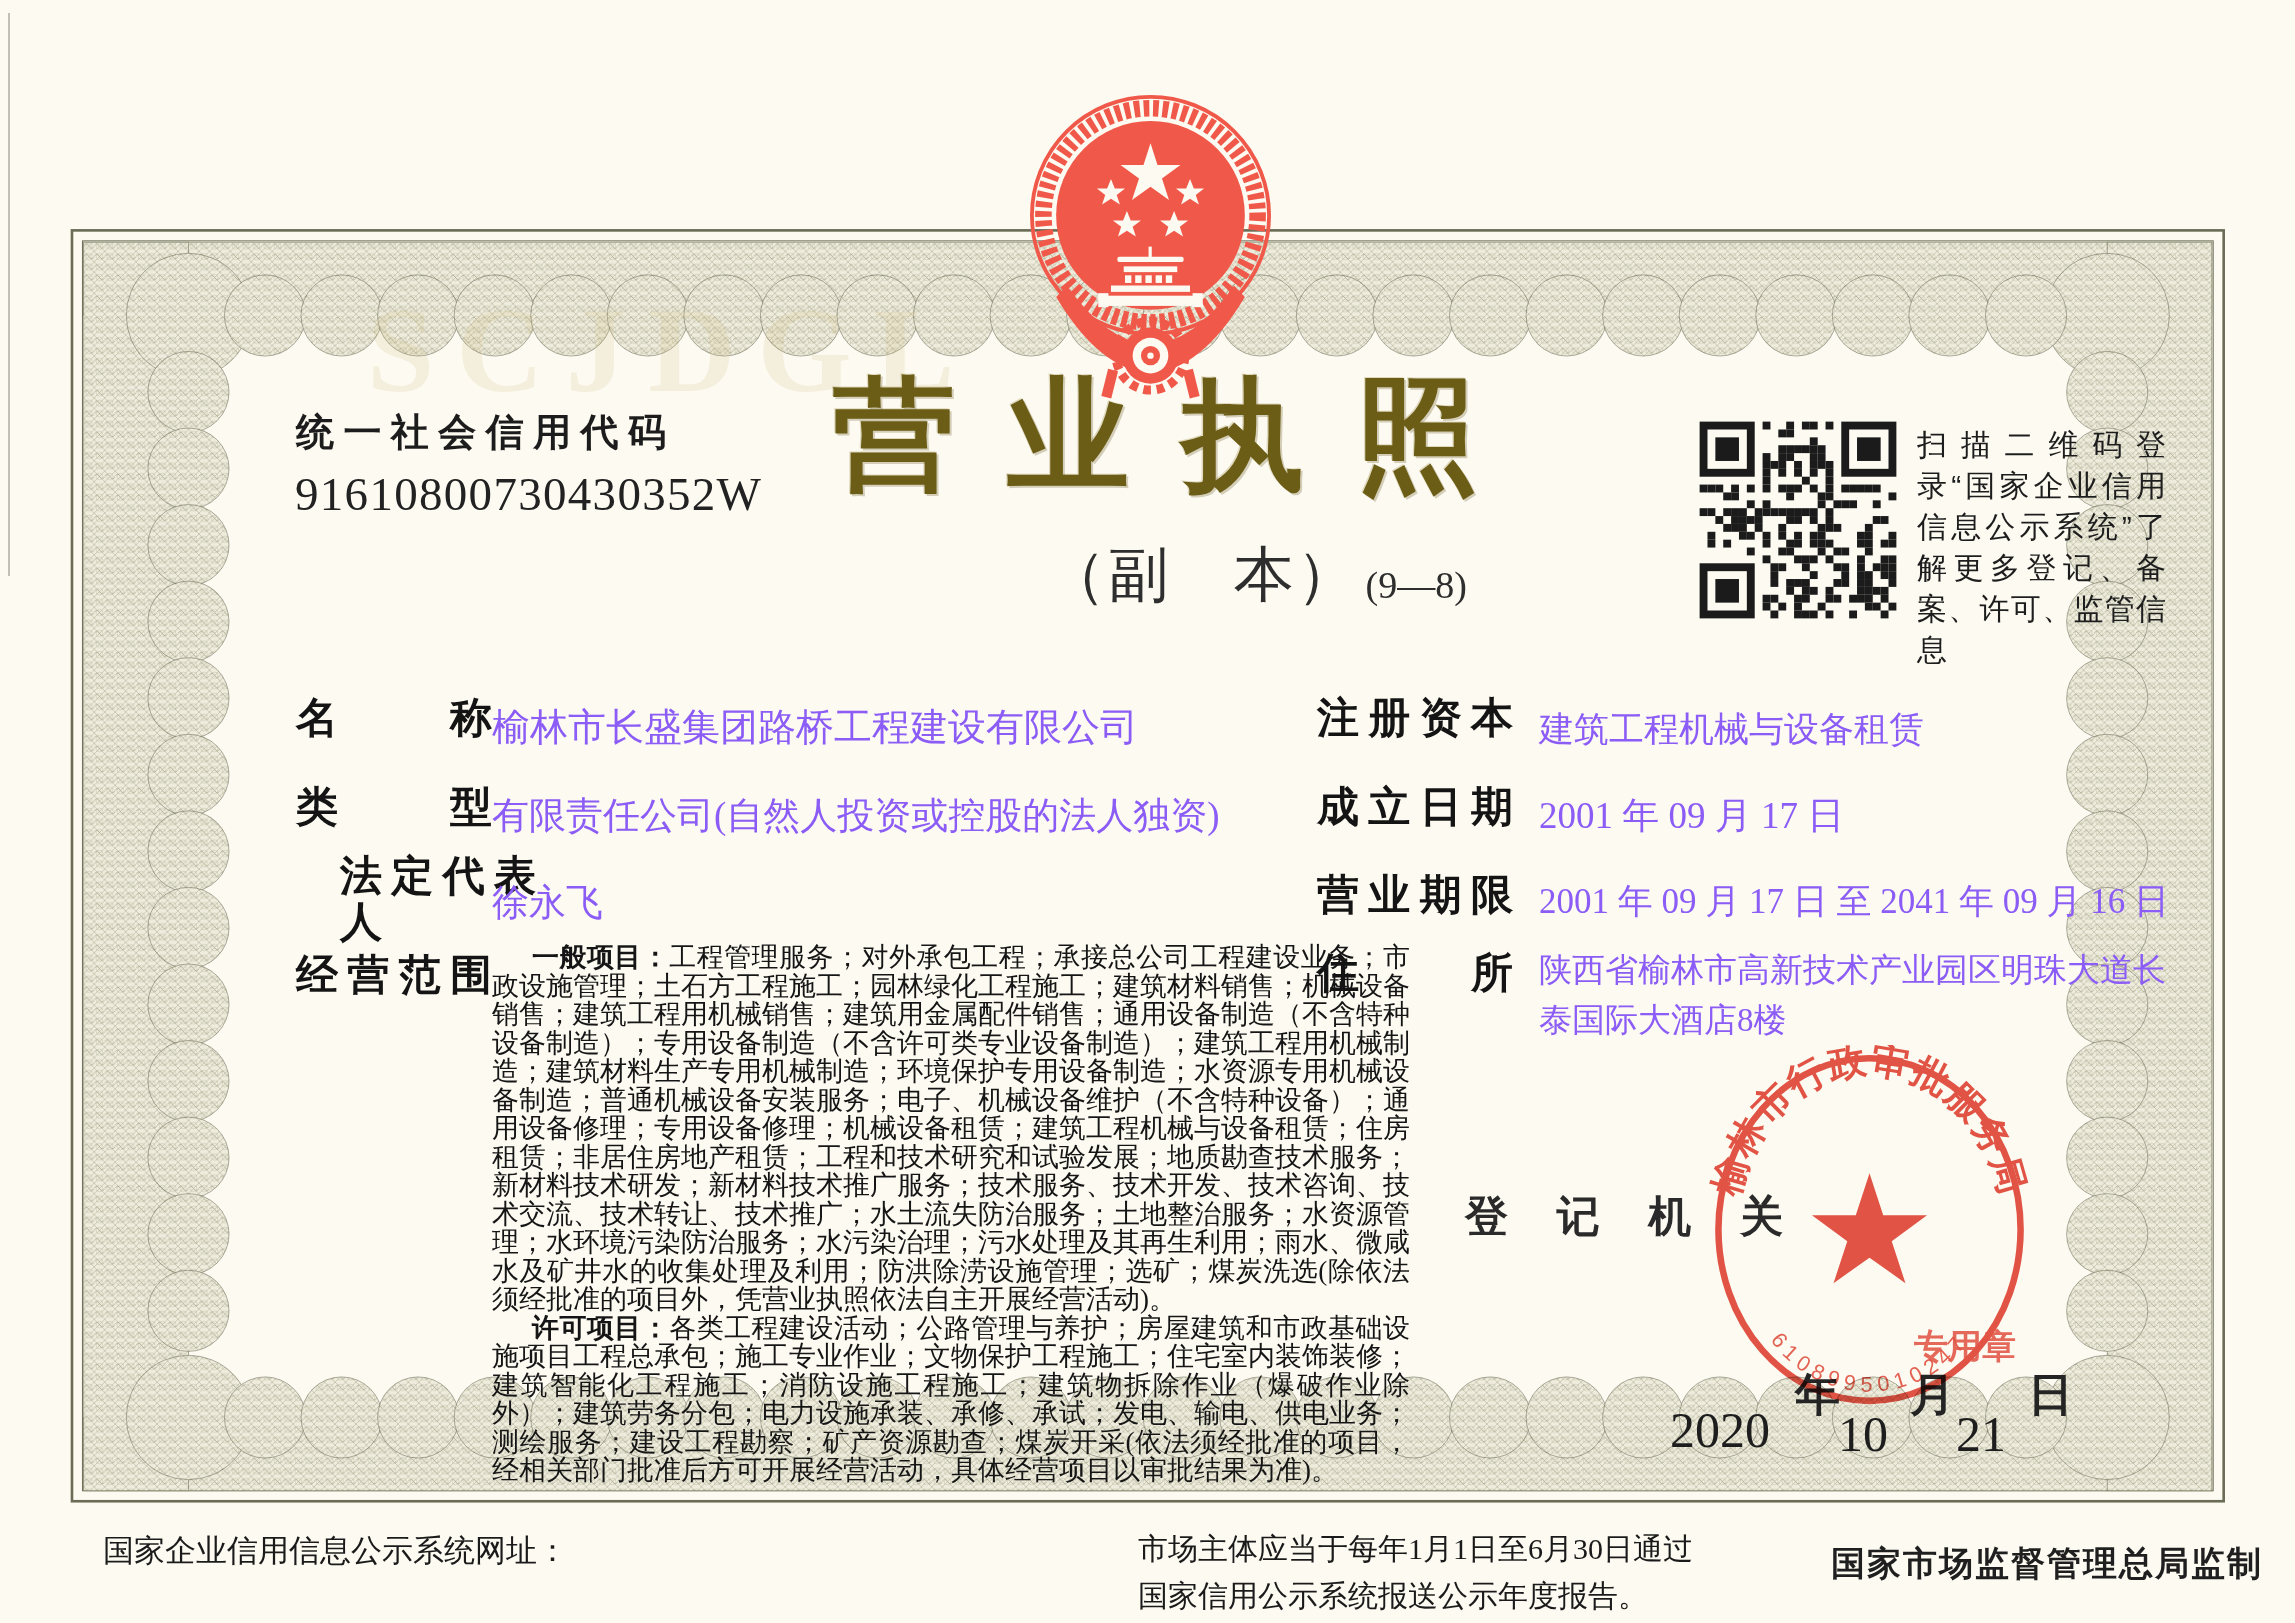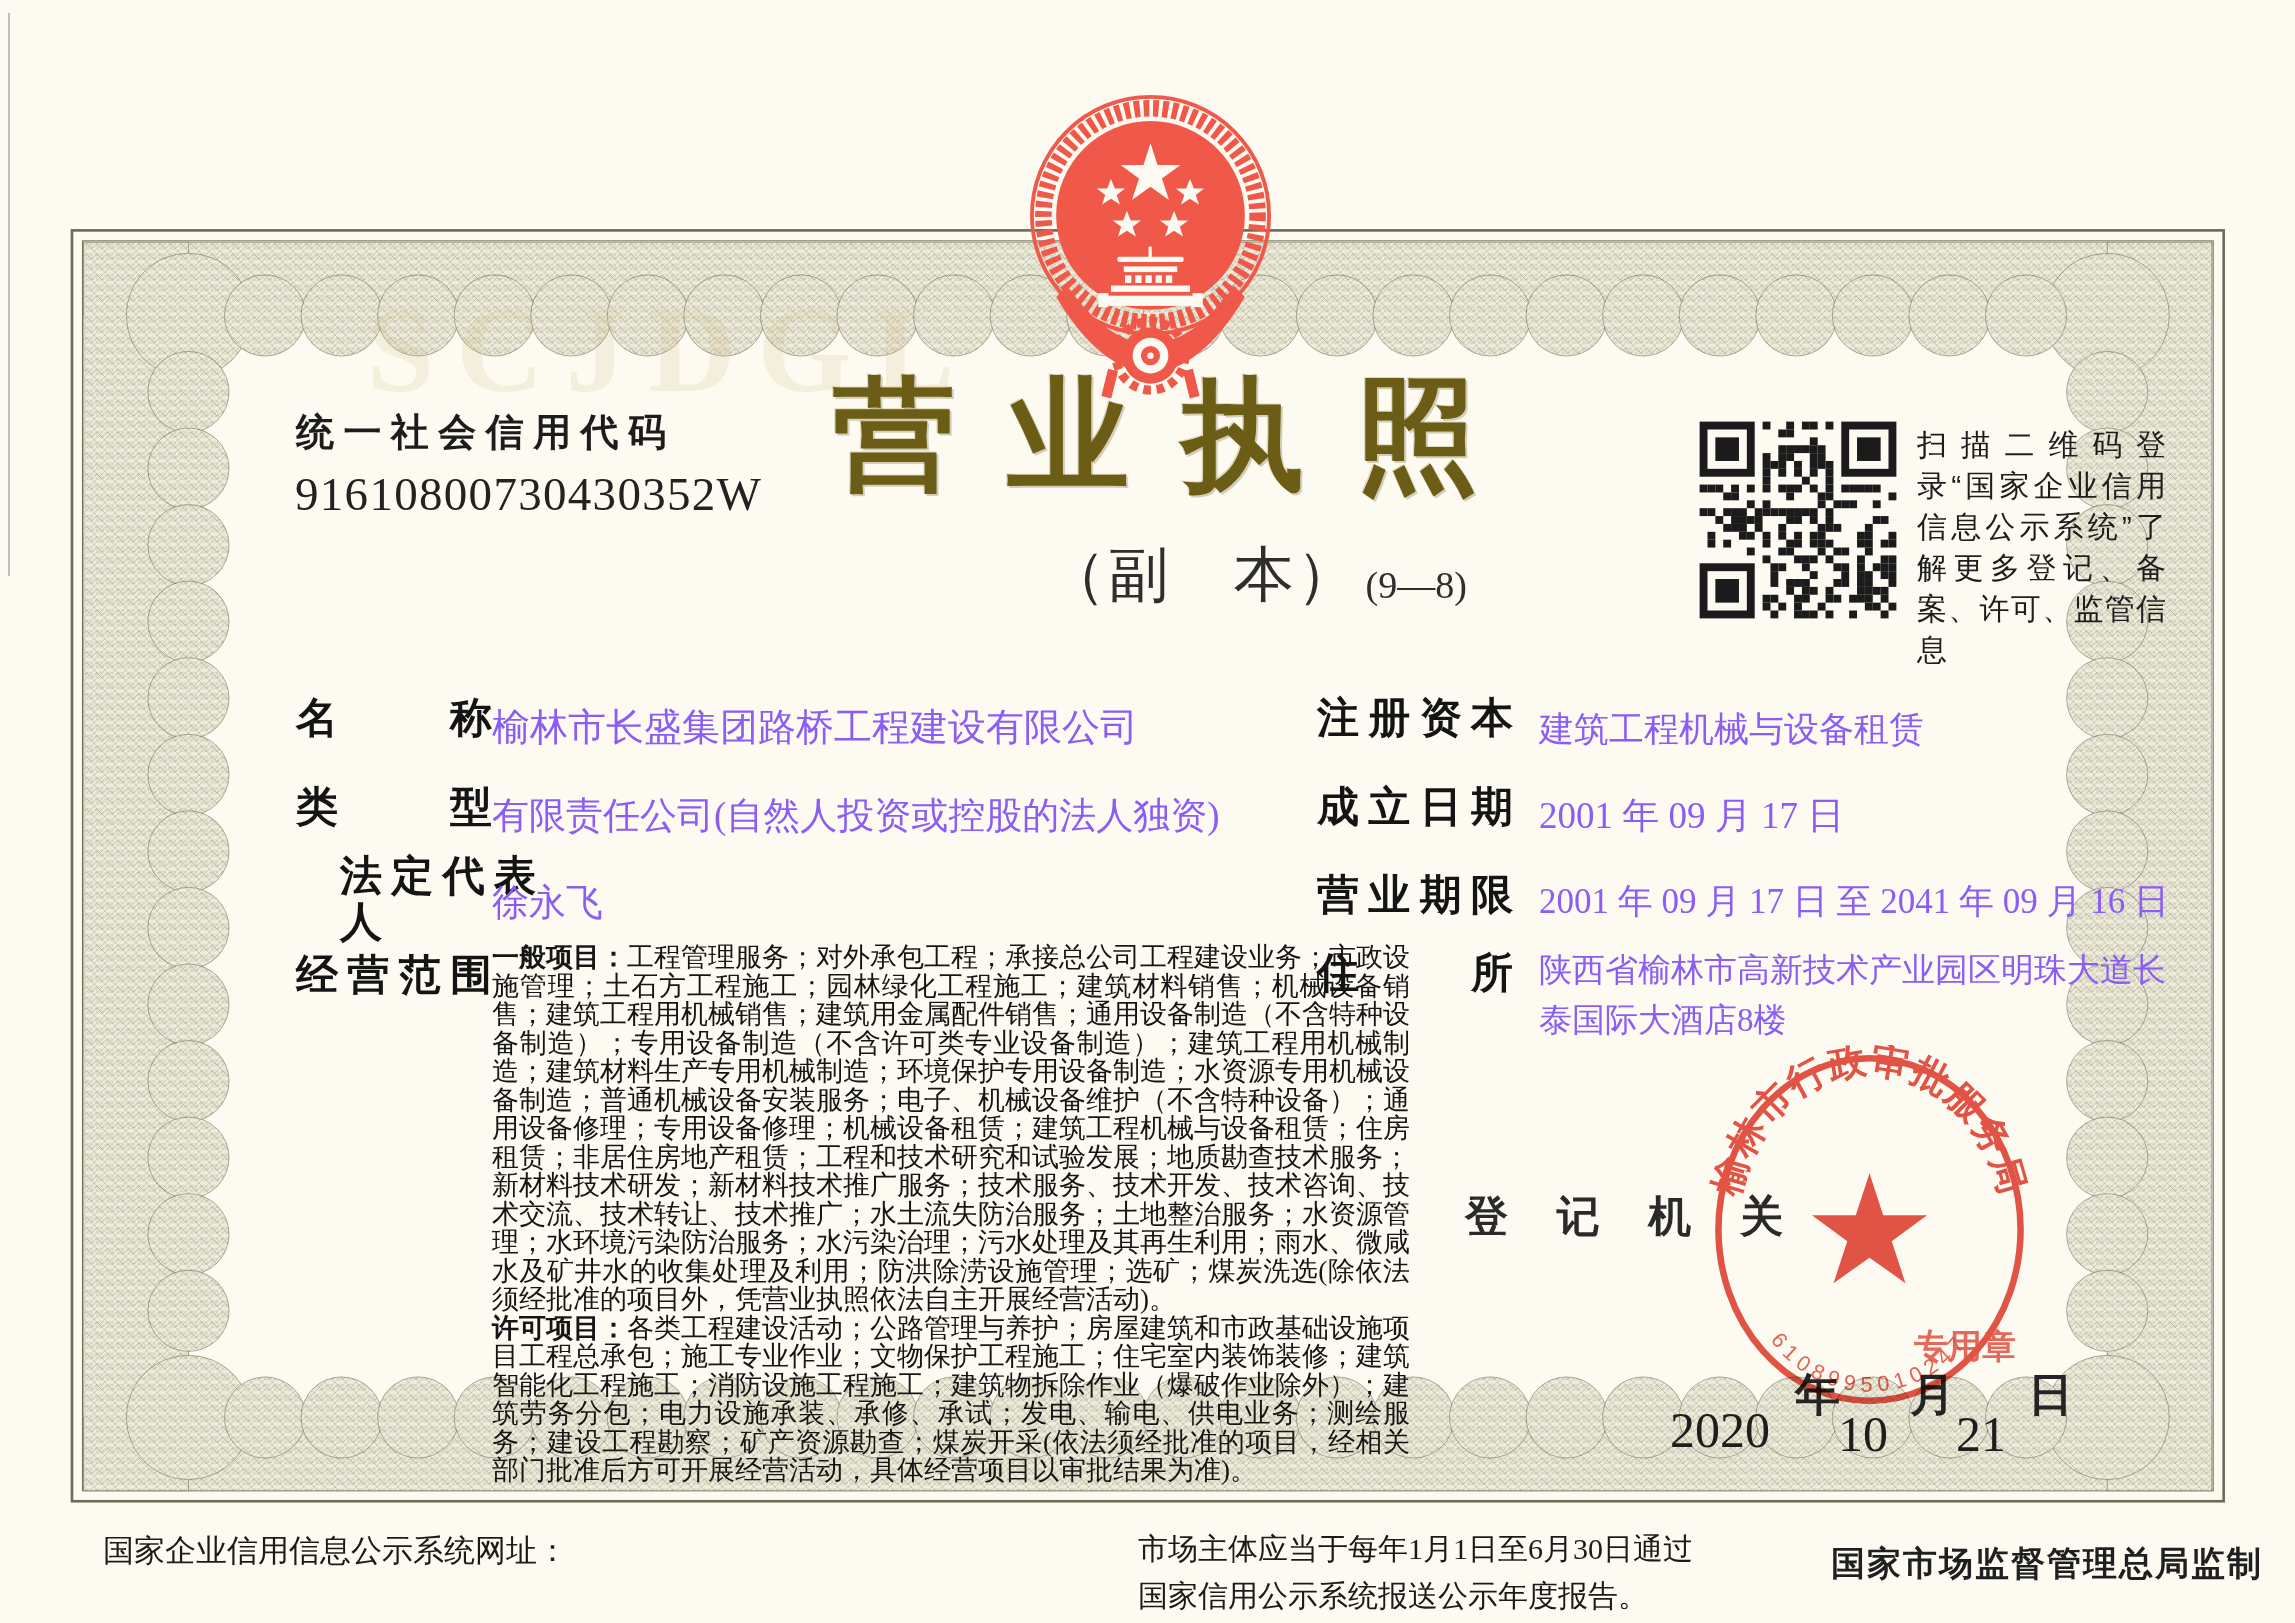--- a/index.html
+++ b/index.html
@@ -23,21 +23,21 @@
   
   .qr-caption{left:1917px;top:424px;width:249px;font-size:30px;line-height:41px;color:#1d1d1d;text-align:justify;}
   
   .flabel{width:196px;font-size:42px;font-weight:bold;color:#141414;text-align:justify;text-align-last:justify;line-height:1.1;}
   .fvalue{font-family:"Liberation Serif",serif;color:#8b5cf6;}
   .lab-l{left:296px;} .val-l{left:492px;}
   .lab-r{left:1317px;} .val-r{left:1539px;}
   .scope-text{left:492px;top:943px;width:918px;font-family:"Liberation Serif",serif;
     font-size:27px;line-height:28.5px;color:#151515;text-align:justify;}
   .scope-text p{margin:0;}
-  .scope-text b{font-family:"Liberation Sans",sans-serif;font-weight:bold;}
+  .scope-text b{font-family:"Liberation Sans",sans-serif;font-weight:bold;margin-left:40px;}
   .addr-value{width:641px;font-size:33px;line-height:50px;}
   .regauth-label{left:1465px;top:1188px;width:318px;font-size:43px;font-weight:bold;color:#2a2a2a;
     text-align:justify;text-align-last:justify;}
   
   .date-num{position:absolute;font-family:"Liberation Serif",serif;font-size:50px;color:#1d1d1d;}
   .date-cjk{position:absolute;font-size:45px;font-weight:bold;color:#242424;}
   
   .footer-left{left:103px;top:1530px;display:flex;align-items:flex-start;}
   .footer-left .lab{font-family:"Liberation Serif",serif;font-size:31px;color:#1a1a1a;}
   .footer-left .url{font-family:"Liberation Serif",serif;font-size:37px;color:#111;margin-top:10.5px;}

